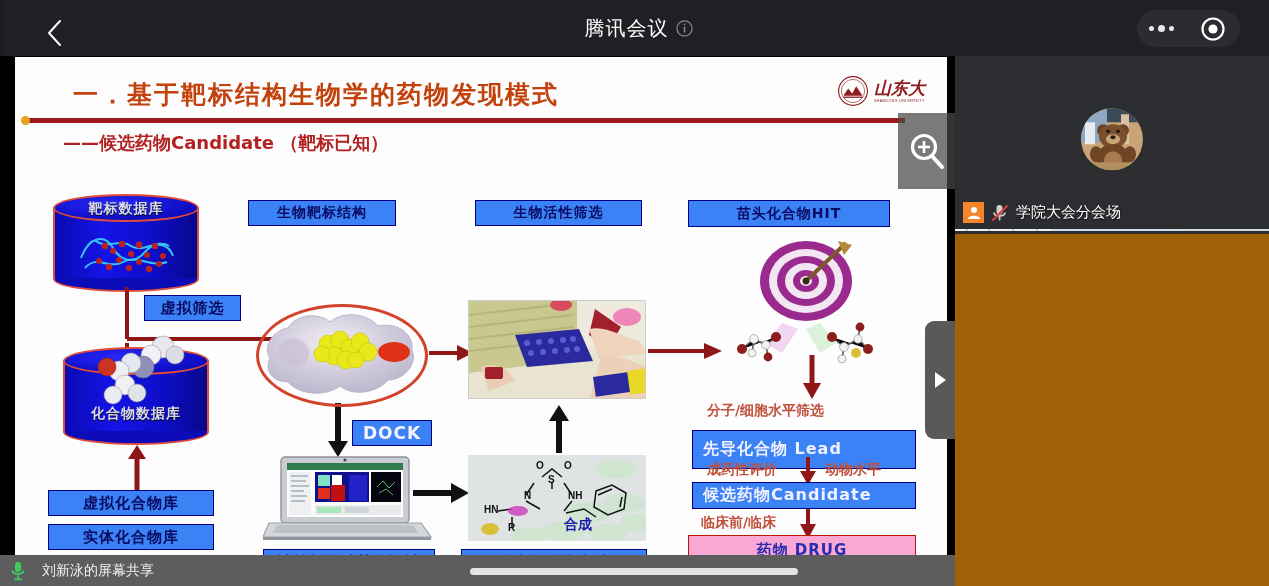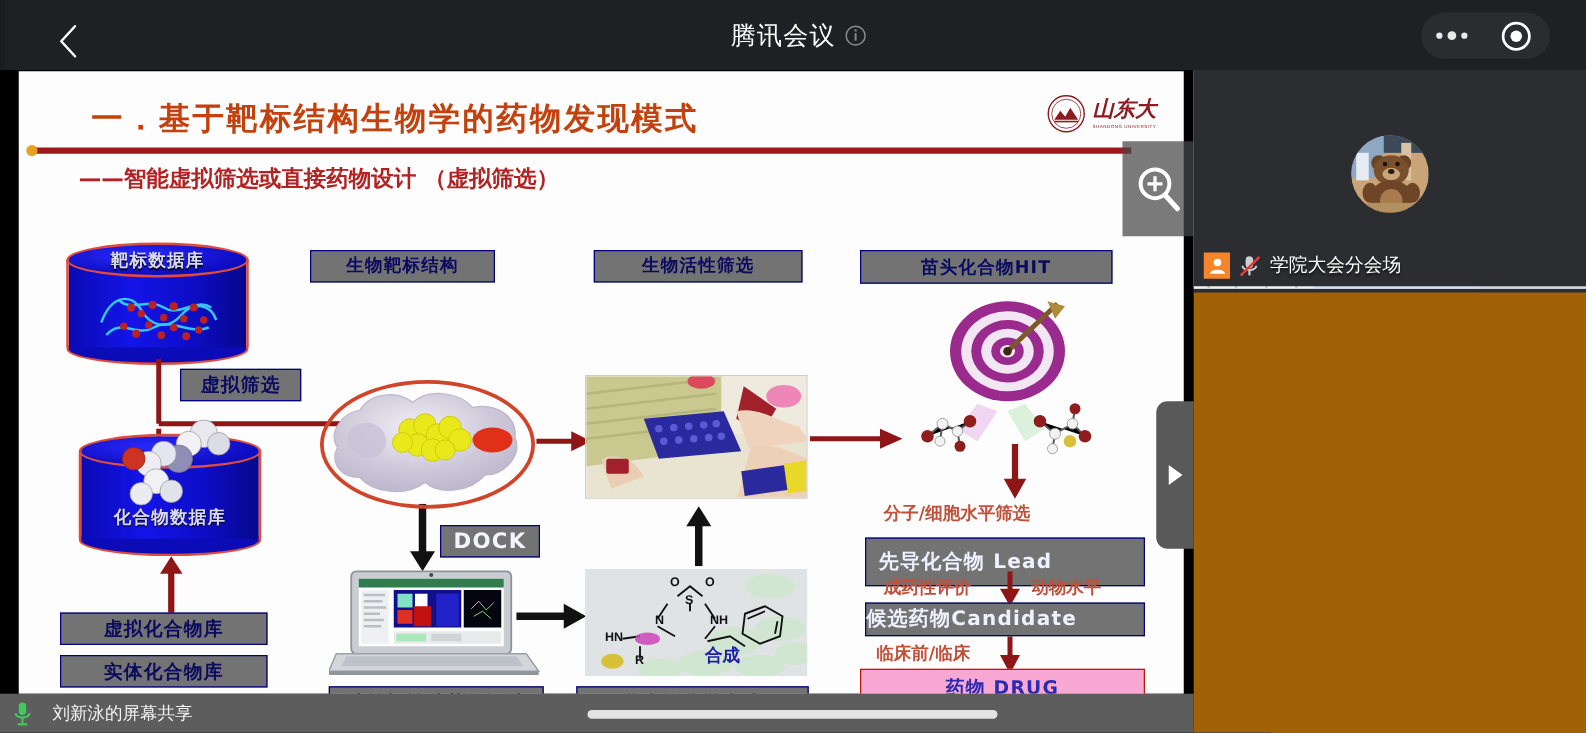--- a/index.html
+++ b/index.html
@@ -85,21 +85,21 @@
     font-size:17px; color:#8e1b20; font-weight:bold; font-style:italic;
     line-height:1; white-space:nowrap;
   }
   #sdu-sub{
     font-family:"Liberation Sans",sans-serif; font-size:3.6px;
     color:#8e1b20; letter-spacing:.4px; white-space:nowrap; margin-top:2px;
   }
 
   
   .bluebox{
-    position:absolute; background:#737373; border:1px solid #000080;
+    position:absolute; background:#3b82f6; border:1px solid #000080;
     color:#0a0a60; font-weight:bold;
     font-family:"DejaVu Sans","Liberation Sans",serif;
     display:flex; align-items:center; justify-content:center;
     font-size:14px; letter-spacing:1px; white-space:nowrap;
   }
   .redbox{
     position:absolute; background:#f9a8d4; border:1px solid #c01800;
     color:#2b2bb0; font-weight:bold;
     font-family:"DejaVu Sans","Liberation Sans",serif;
     display:flex; align-items:center; justify-content:center;
@@ -252,21 +252,21 @@
   </div>
 </div>
 
 <div id="share-stage">
 
   <div id="slide">
 
     <div id="slide-title">一．基于靶标结构生物学的药物发现模式</div>
     <div id="title-rule"></div>
     <div id="title-dot"></div>
-    <div id="slide-subtitle">——智能虚拟筛选或直接药物设计 （虚拟筛选）</div>
+    <div id="slide-subtitle">——候选药物Candidate （靶标已知）</div>
 
     <div id="sdu-logo">
       <svg id="sdu-seal" viewBox="0 0 40 40">
         <circle cx="20" cy="20" r="18" fill="#fff" stroke="#8e1b20" stroke-width="1.4"></circle>
         <circle cx="20" cy="20" r="14.5" fill="none" stroke="#8e1b20" stroke-width=".8"></circle>
         <path d="M8 26 L14 17 L19 23 L24 14 L32 26 Z" fill="#8e1b20"></path>
         <rect x="8" y="27" width="24" height="1.6" fill="#8e1b20"></rect>
       </svg>
       <div>
         <div id="sdu-word">山东大</div>
@@ -568,21 +568,21 @@
 
     <div class="bluebox" style="left:677px; top:373px; width:224px; height:39px; color:#f0f0ff; font-size:16px; justify-content:flex-start; padding-left:10px;">先导化合物  Lead</div>
 
     <div class="redtext" style="left:692px; top:404px;">成药性评价</div>
     <div class="redtext" style="left:810px; top:404px;">动物水平</div>
     <svg class="arrow" style="left:784px; top:400px;" width="18" height="28" viewBox="0 0 18 28">
       <line x1="9" y1="0" x2="9" y2="16" stroke="#8e1616" stroke-width="4"></line>
       <polygon points="1,14 9,28 17,14" fill="#8e1616"></polygon>
     </svg>
 
-    <div class="bluebox" style="left:677px; top:425px; width:224px; height:27px; color:#f0f0ff; font-size:16px; justify-content:flex-start; ">候选药物Candidate</div>
+    <div class="bluebox" style="left:677px; top:425px; width:224px; height:27px; color:#f0f0ff; font-size:16px; justify-content:flex-start; padding-left:10px;">候选药物Candidate</div>
 
     <div class="redtext" style="left:686px; top:457px;">临床前/临床</div>
     <svg class="arrow" style="left:784px; top:452px;" width="18" height="30" viewBox="0 0 18 30">
       <line x1="9" y1="0" x2="9" y2="17" stroke="#8e1616" stroke-width="4"></line>
       <polygon points="1,15 9,30 17,15" fill="#8e1616"></polygon>
     </svg>
 
     <div class="redbox" style="left:673px; top:478px; width:228px; height:30px;">药物 DRUG</div>
 
   </div>

